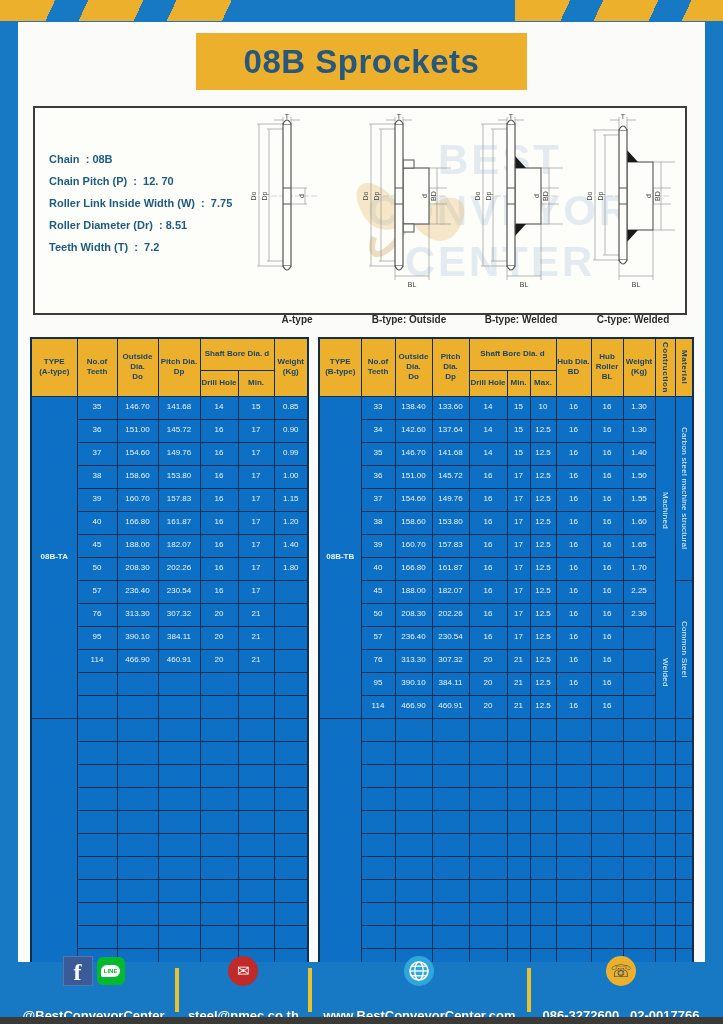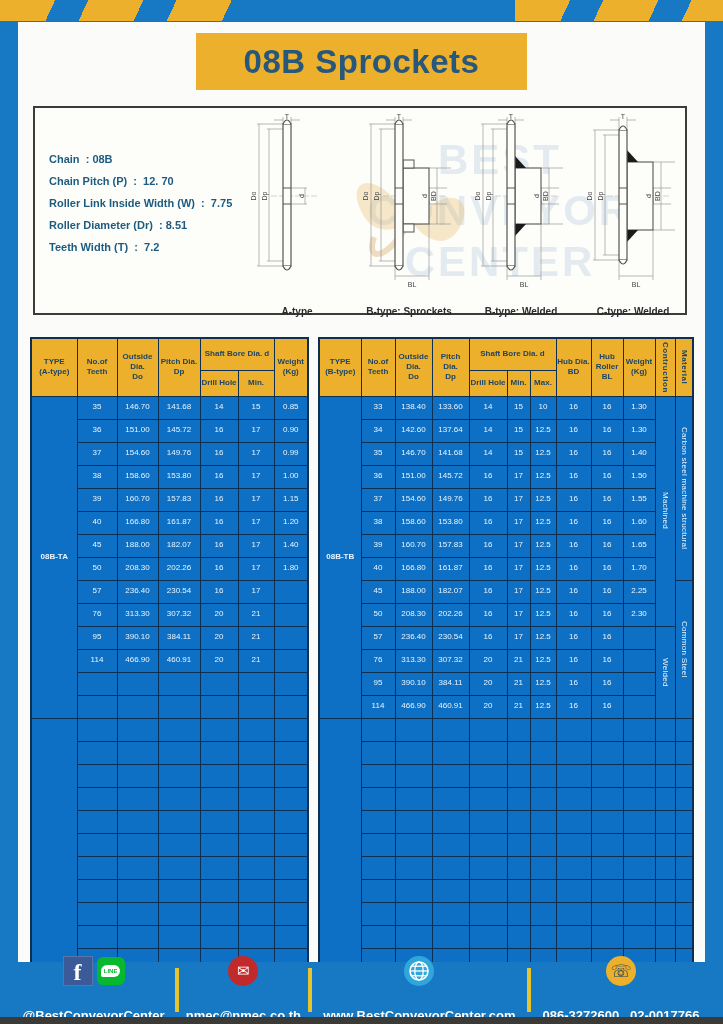--- a/index.html
+++ b/index.html
@@ -21,21 +21,21 @@
           border:2px solid #3c3c3c;}
   .wmark{position:absolute;left:300px;top:26px;width:330px;text-align:center;
          font-size:42px;font-weight:bold;letter-spacing:3px;line-height:1.22;
          color:#a8c4dc;opacity:.30;white-space:pre-line;pointer-events:none;}
   .wing{position:absolute;left:300px;top:30px;width:150px;height:150px;opacity:.25;}
   .specs{position:absolute;left:14px;top:40px;font-size:11px;font-weight:bold;
          color:#1d5c80;line-height:22px;white-space:pre;}
   .dias{position:absolute;left:206px;top:6px;right:8px;height:196px;display:flex;
         justify-content:space-between;}
   .dia{display:flex;flex-direction:column;align-items:center;}
-  .dia .cap{font-size:10px;color:#2b2b2b;margin-top:12px;font-weight:bold;}
+  .dia .cap{font-size:10px;color:#2b2b2b;margin-top:20px;font-weight:bold;}
   .dia svg text{font-size:7px;fill:#444;font-family:"Liberation Sans",sans-serif;}
   
   .tbl{position:absolute;border-collapse:collapse;table-layout:fixed;background:#0d70c4;}
   .tbl,.tbl th,.tbl td{border:1px solid #0c2f52;}
   .tbl{border-width:2px;}
   #tableA{left:30px;top:337px;width:277px;}
   #tableB{left:318px;top:337px;width:374px;}
   .tbl th{background:#edb02c;color:#1c4566;font-size:8px;font-weight:bold;
           white-space:pre-line;padding:0;line-height:1.25;}
   .tbl thead tr:first-child{height:32px;}
@@ -152,21 +152,21 @@
               <path d="M42 10 q4 -8 8 0 M42 152 q4 8 8 0" fill="#fdfdfa" stroke="#555" stroke-width="1.2"></path>
               <line x1="42" y1="74" x2="50" y2="74" stroke="#555" stroke-width="1"></line>
               <line x1="42" y1="90" x2="50" y2="90" stroke="#555" stroke-width="1"></line>
               <text x="46" y="5" text-anchor="middle">T</text>
               <text transform="rotate(-90 13 82)" x="13" y="84" text-anchor="middle">Do</text>
               <text transform="rotate(-90 24 82)" x="24" y="84" text-anchor="middle">Dp</text>
               <text transform="rotate(-90 72 82)" x="72" y="84" text-anchor="middle">d</text>
               <text transform="rotate(-90 81 82)" x="81" y="84" text-anchor="middle">BD</text>
               <text x="59" y="173" text-anchor="middle">BL</text>
             </svg></span>
-        <span class="cap">B-type: Sprockets</span>
+        <span class="cap">B-type: Outside</span>
       </div>
       <div class="dia">
         <span class="dsvg"><svg width="112" height="176" viewBox="0 0 112 176">
               <g stroke="#8a8a8a" stroke-width="0.6" fill="none">
                 <line x1="16" y1="10" x2="42" y2="10"></line>
                 <line x1="16" y1="152" x2="42" y2="152"></line>
                 <line x1="26" y1="15" x2="42" y2="15"></line>
                 <line x1="26" y1="147" x2="42" y2="147"></line>
                 <line x1="18" y1="10" x2="18" y2="152"></line>
                 <line x1="28" y1="15" x2="28" y2="147"></line>
@@ -836,21 +836,21 @@
         <div class="fb">f</div>
         <div class="line-ic">
           <span class="line-bub">LINE</span>
         </div>
       </div>
       <div class="ftext">@BestConveyorCenter</div>
     </div>
     <div class="fdiv"></div>
     <div class="fsec" style="width:130px">
       <div class="circ mail">✉</div>
-      <div class="ftext">nmec@nmec.co.th</div>
+      <div class="ftext">steel@nmec.co.th</div>
     </div>
     <div class="fdiv"></div>
     <div class="fsec" style="width:218px">
       <div class="circ globe">
         <svg width="22" height="22" viewBox="0 0 22 22">
           <circle cx="11" cy="11" r="9" fill="none" stroke="#fff" stroke-width="1.6"></circle>
           <ellipse cx="11" cy="11" rx="4.2" ry="9" fill="none" stroke="#fff" stroke-width="1.3"></ellipse>
           <line x1="2" y1="11" x2="20" y2="11" stroke="#fff" stroke-width="1.3"></line>
           <line x1="3.2" y1="6.2" x2="18.8" y2="6.2" stroke="#fff" stroke-width="1.3"></line>
           <line x1="3.2" y1="15.8" x2="18.8" y2="15.8" stroke="#fff" stroke-width="1.3"></line>

